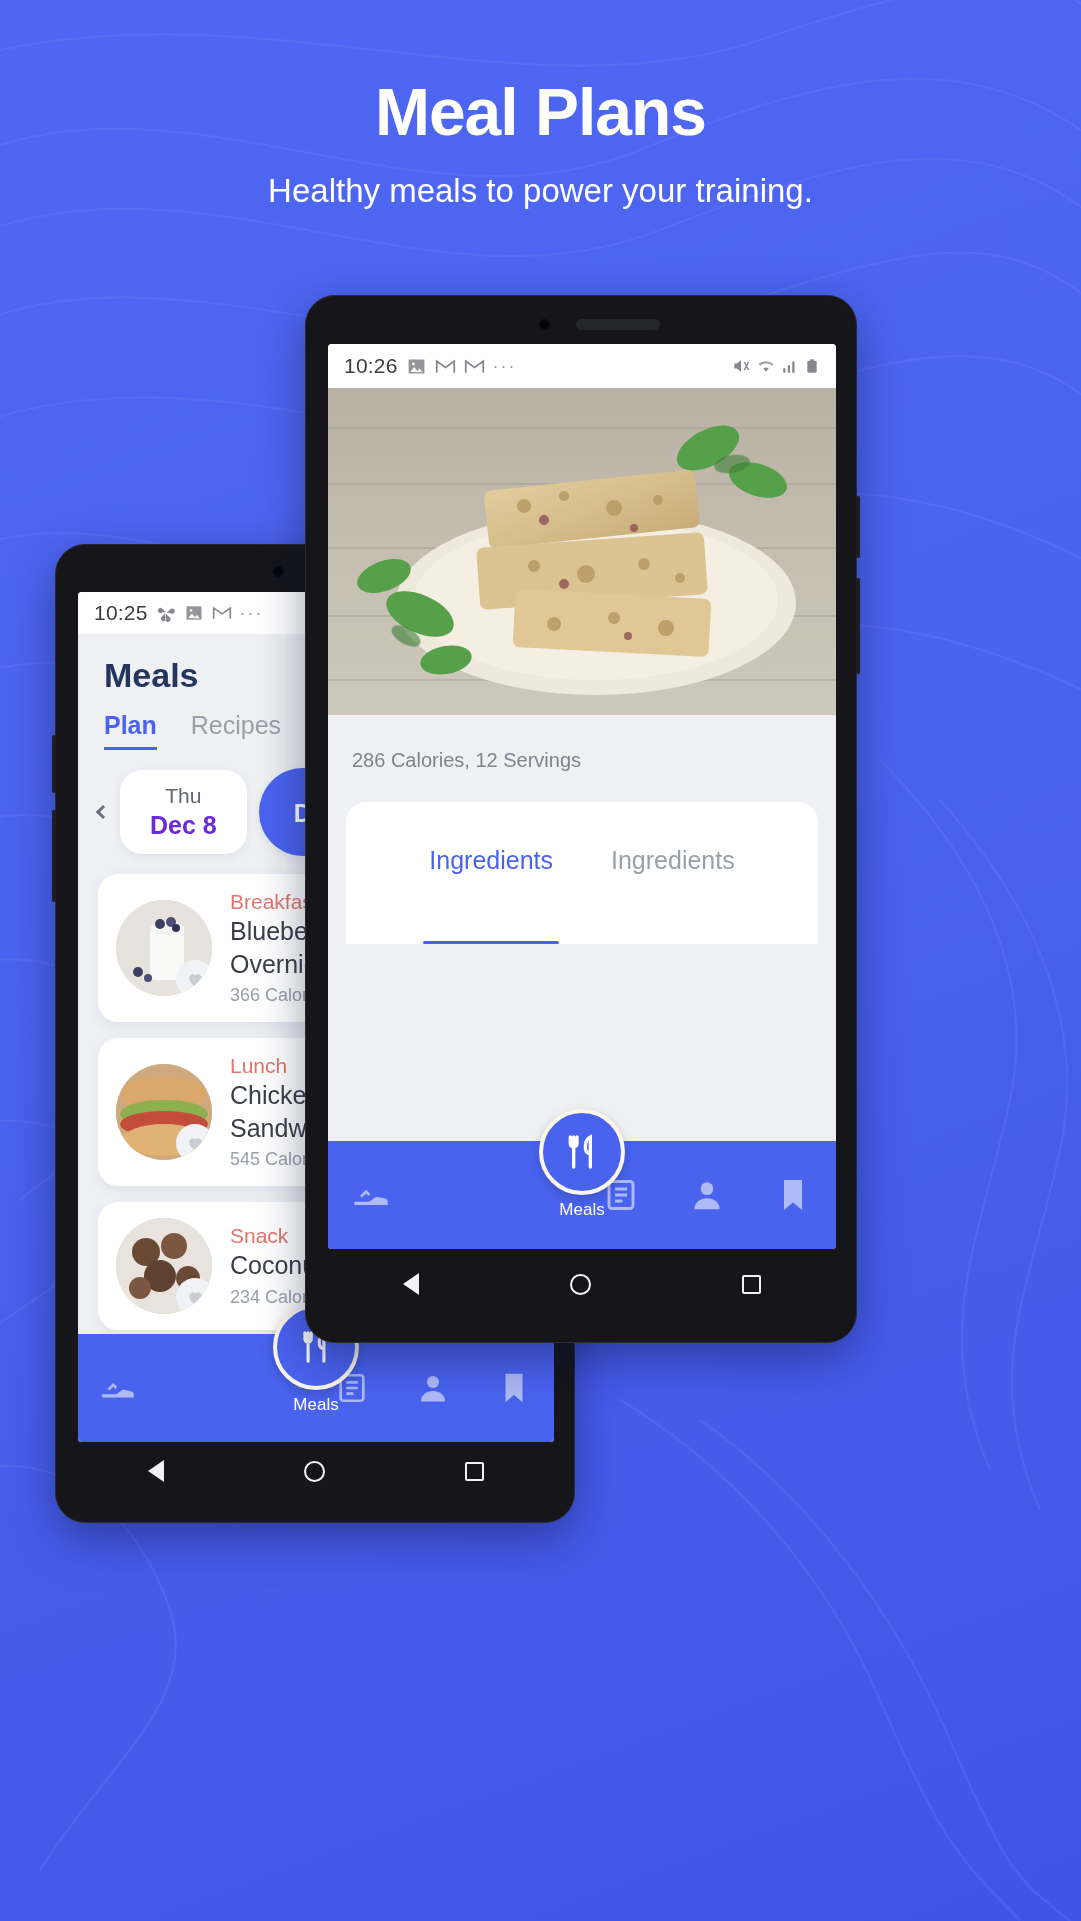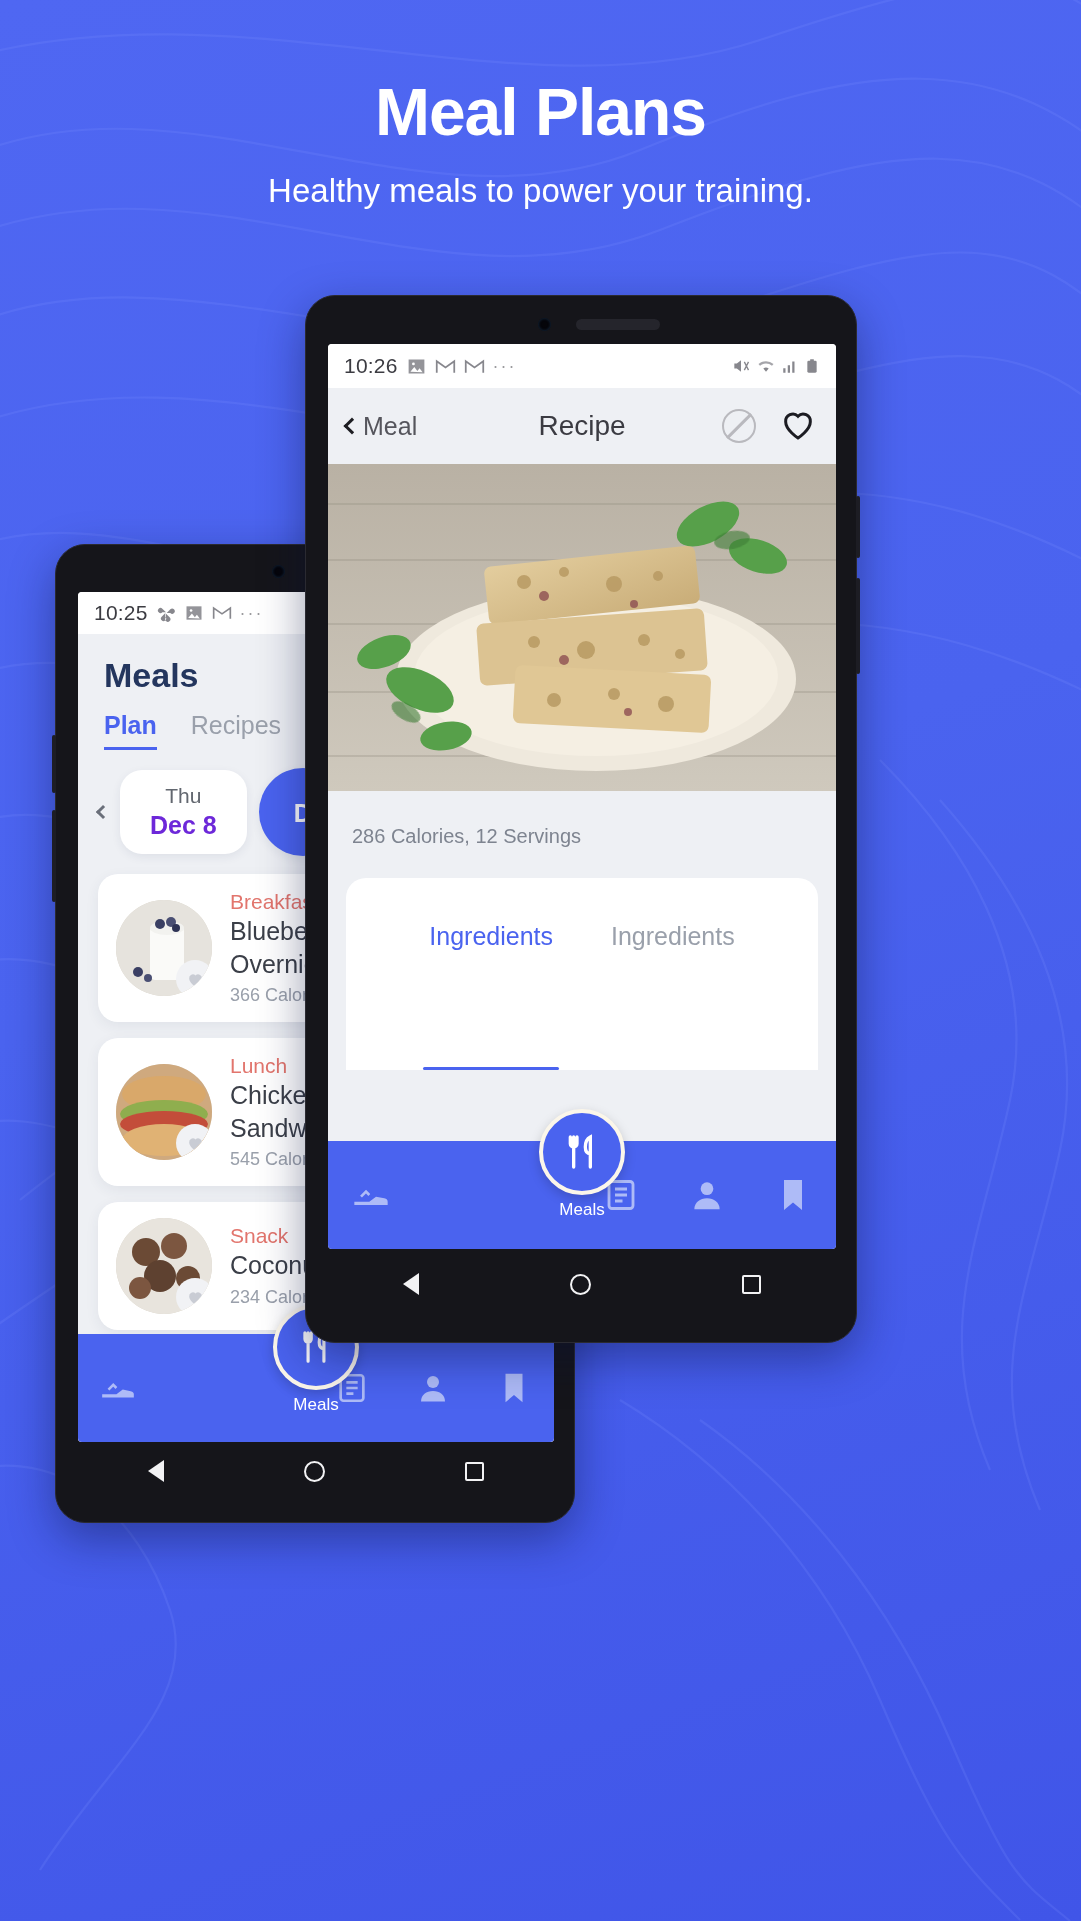--- a/index.html
+++ b/index.html
@@ -125,21 +125,21 @@
   }
 
   .recipe-head { padding: 24px 24px 4px 24px; background: #eef0f4; }
   .recipe-title {
     font-size: 31px; font-weight: bold; color: #233a63; letter-spacing: -.4px;
   }
   .recipe-sub { margin-top: 10px; font-size: 20px; color: #7e8490; }
 
   .tabs-card {
     margin: 26px 18px 0 18px; background: #fff; border-radius: 20px 20px 0 0;
-    height: 192px; display: flex; justify-content: center; gap: 58px;
+    height: 142px; display: flex; justify-content: center; gap: 58px;
     padding-top: 44px;
   }
   .tab { font-size: 25px; color: #9aa0ab; position: relative; padding-bottom: 14px; }
   .tab.active { color: #4a63ef; }
   .tab.active::after {
     content: ""; position: absolute; left: -6px; right: -6px; bottom: 0;
     height: 3px; background: #4a63ef; border-radius: 2px;
   }
 
   
@@ -460,35 +460,20 @@
         </span>
         <span class="sb-ico">
           <svg width="16" height="18" viewBox="0 0 24 24" fill="#5a5a62">
             <rect x="5" y="4" width="14" height="18" rx="2"></rect>
             <rect x="9" y="2" width="6" height="2.5" rx="1"></rect>
           </svg>
         </span>
       </div>
     </div>
 
-    <div class="appbar">
-      <div class="appbar-back">
-        <span class="chev-left"></span>
-        <span class="appbar-back-text">Meal</span>
-      </div>
-      <div class="appbar-title">Recipe</div>
-      <div class="appbar-actions">
-        <span class="ico-block"></span>
-        <span>
-          <svg width="40" height="40" viewBox="0 0 24 24" fill="none" stroke="#1c1c22" stroke-width="1.8">
-            <path d="M12 20.4s-7.4-4.7-7.4-9.7A4.3 4.3 0 0 1 12 7.4a4.3 4.3 0 0 1 7.4 3.3c0 5-7.4 9.7-7.4 9.7z"></path>
-          </svg>
-        </span>
-      </div>
-    </div>
 
     <div class="hero-photo">
       <svg width="100%" height="100%" viewBox="0 0 508 327" preserveAspectRatio="xMidYMid slice">
         <defs>
           <linearGradient id="wood" x1="0" y1="0" x2="0" y2="1">
             <stop offset="0" stop-color="#b9b1a4"></stop>
               <stop offset="1" stop-color="#cfc9bd"></stop>
           </linearGradient>
           <linearGradient id="bar1" x1="0" y1="0" x2="1" y2="1">
             <stop offset="0" stop-color="#e3cd9e"></stop>

